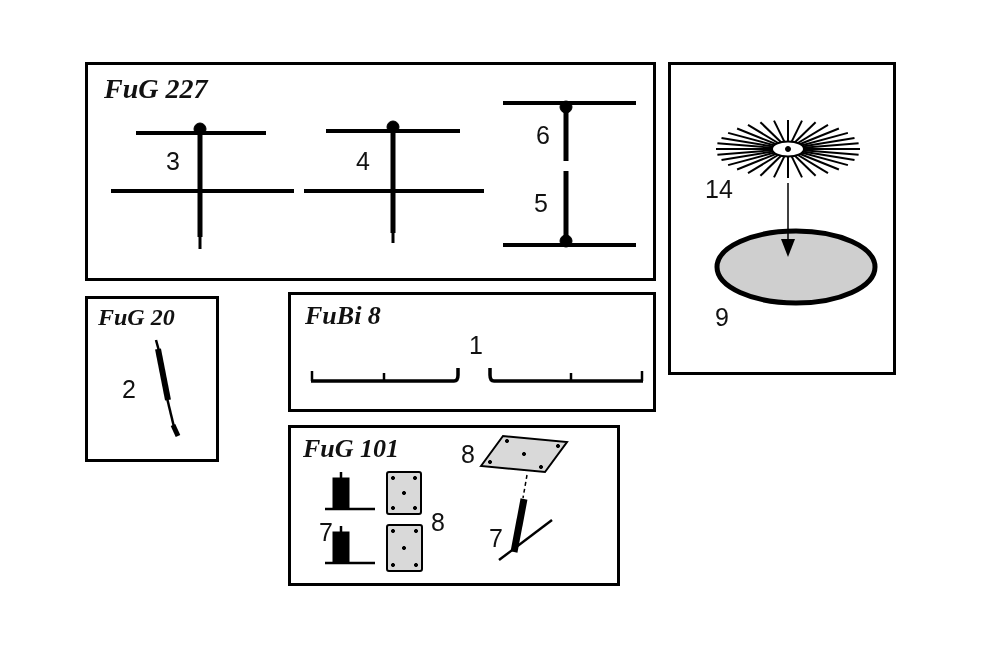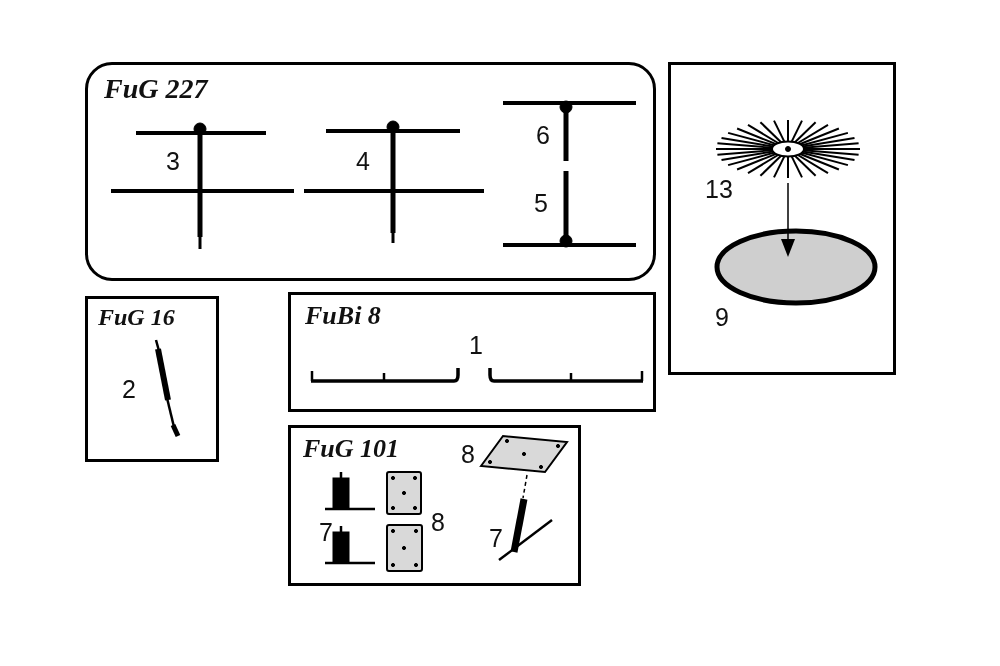--- a/index.html
+++ b/index.html
@@ -12,21 +12,21 @@
   .t-xl { font-size:28px; }
   .t-l  { font-size:26px; }
   .t-m  { font-size:24px; }
   .num { position:absolute; font-size:25px; line-height:1; z-index:2; }
 </style>
 </head>
 <body>
 
 <div class="canvas">
 
-  <div class="panel" style="left:85px; top:62px; width:571px; height:219px;border-radius:27px;">
+  <div class="panel" style="left:85px; top:62px; width:571px; height:219px;">
     <div class="title t-xl" style="left:16px; top:8px;">FuG 227</div>
     <svg width="565" height="213" viewBox="0 0 565 213" stroke="#000">
       <g>
         <line x1="48" y1="68" x2="178" y2="68" stroke-width="4"></line>
         <line x1="23" y1="126" x2="206" y2="126" stroke-width="4"></line>
         <line x1="112" y1="63" x2="112" y2="172" stroke-width="5"></line>
         <line x1="112" y1="172" x2="112" y2="184" stroke-width="3"></line>
         <circle cx="112" cy="64" r="6" fill="#000"></circle>
       </g>
       <g>
@@ -45,21 +45,21 @@
         <line x1="415" y1="180" x2="548" y2="180" stroke-width="4"></line>
       </g>
     </svg>
     <div class="num" style="left:78px; top:84px;">3</div>
     <div class="num" style="left:268px; top:84px;">4</div>
     <div class="num" style="left:448px; top:58px;">6</div>
     <div class="num" style="left:446px; top:126px;">5</div>
   </div>
 
   <div class="panel" style="left:85px; top:296px; width:134px; height:166px;">
-    <div class="title t-m" style="left:10px; top:5px;">FuG 16</div>
+    <div class="title t-m" style="left:10px; top:5px;">FuG 20</div>
     <svg width="128" height="160" viewBox="0 0 128 160" stroke="#000">
       <g>
         <line x1="68" y1="41" x2="71" y2="52" stroke-width="2.5"></line>
         <line x1="70" y1="50" x2="80" y2="101" stroke-width="6"></line>
         <line x1="79" y1="99" x2="86" y2="128" stroke-width="2.5"></line>
         <line x1="85" y1="126" x2="90" y2="137" stroke-width="5"></line>
       </g>
     </svg>
     <div class="num" style="left:34px; top:78px;">2</div>
   </div>
@@ -72,21 +72,21 @@
         <path d="M199,73 L199,80 Q199,86 203,86 L352,86" fill="none" stroke-width="3.5"></path>
         <line x1="21" y1="86" x2="21" y2="76" stroke-width="2.5"></line>
         <line x1="93" y1="86" x2="93" y2="78" stroke-width="2.5"></line>
         <line x1="280" y1="86" x2="280" y2="78" stroke-width="2.5"></line>
         <line x1="351" y1="86" x2="351" y2="76" stroke-width="2.5"></line>
       </g>
     </svg>
     <div class="num" style="left:178px; top:38px;">1</div>
   </div>
 
-  <div class="panel" style="left:288px; top:425px; width:293px; height:161px;">
+  <div class="panel" style="left:288px; top:425px; width:332px; height:161px;">
     <div class="title t-l" style="left:12px; top:6px;">FuG 101</div>
     <svg width="287" height="155" viewBox="0 0 287 155" stroke="#000">
       <g>
         <line x1="50" y1="44" x2="50" y2="51" stroke-width="2.5"></line>
         <rect x="42" y="50" width="16" height="30" fill="#000"></rect>
         <line x1="34" y1="81" x2="84" y2="81" stroke-width="2.5"></line>
       </g>
       <g>
         <line x1="50" y1="98" x2="50" y2="105" stroke-width="2.5"></line>
         <rect x="42" y="104" width="16" height="30" fill="#000"></rect>
@@ -165,17 +165,17 @@
           <line x1="122.9" y1="83.5" x2="187.6" y2="78.3" stroke="#000000" stroke-width="2"></line>
         </g>
       <ellipse cx="117" cy="84" rx="16" ry="7.5" fill="#ffffff" stroke-width="2"></ellipse>
       <circle cx="117" cy="84" r="2.5" fill="#000"></circle>
       <ellipse cx="125" cy="202" rx="79" ry="36" stroke-width="5" fill="#cfcfcf"></ellipse>
       <g>
         <line x1="117" y1="118" x2="117" y2="176" stroke-width="1.5"></line>
         <polygon points="110,174 124,174 117,192" fill="#000" stroke="none"></polygon>
       </g>
     </svg>
-    <div class="num" style="left:34px; top:112px;">13</div>
+    <div class="num" style="left:34px; top:112px;">14</div>
     <div class="num" style="left:44px; top:240px;">9</div>
   </div>
 
 </div>
 
 </body></html>

